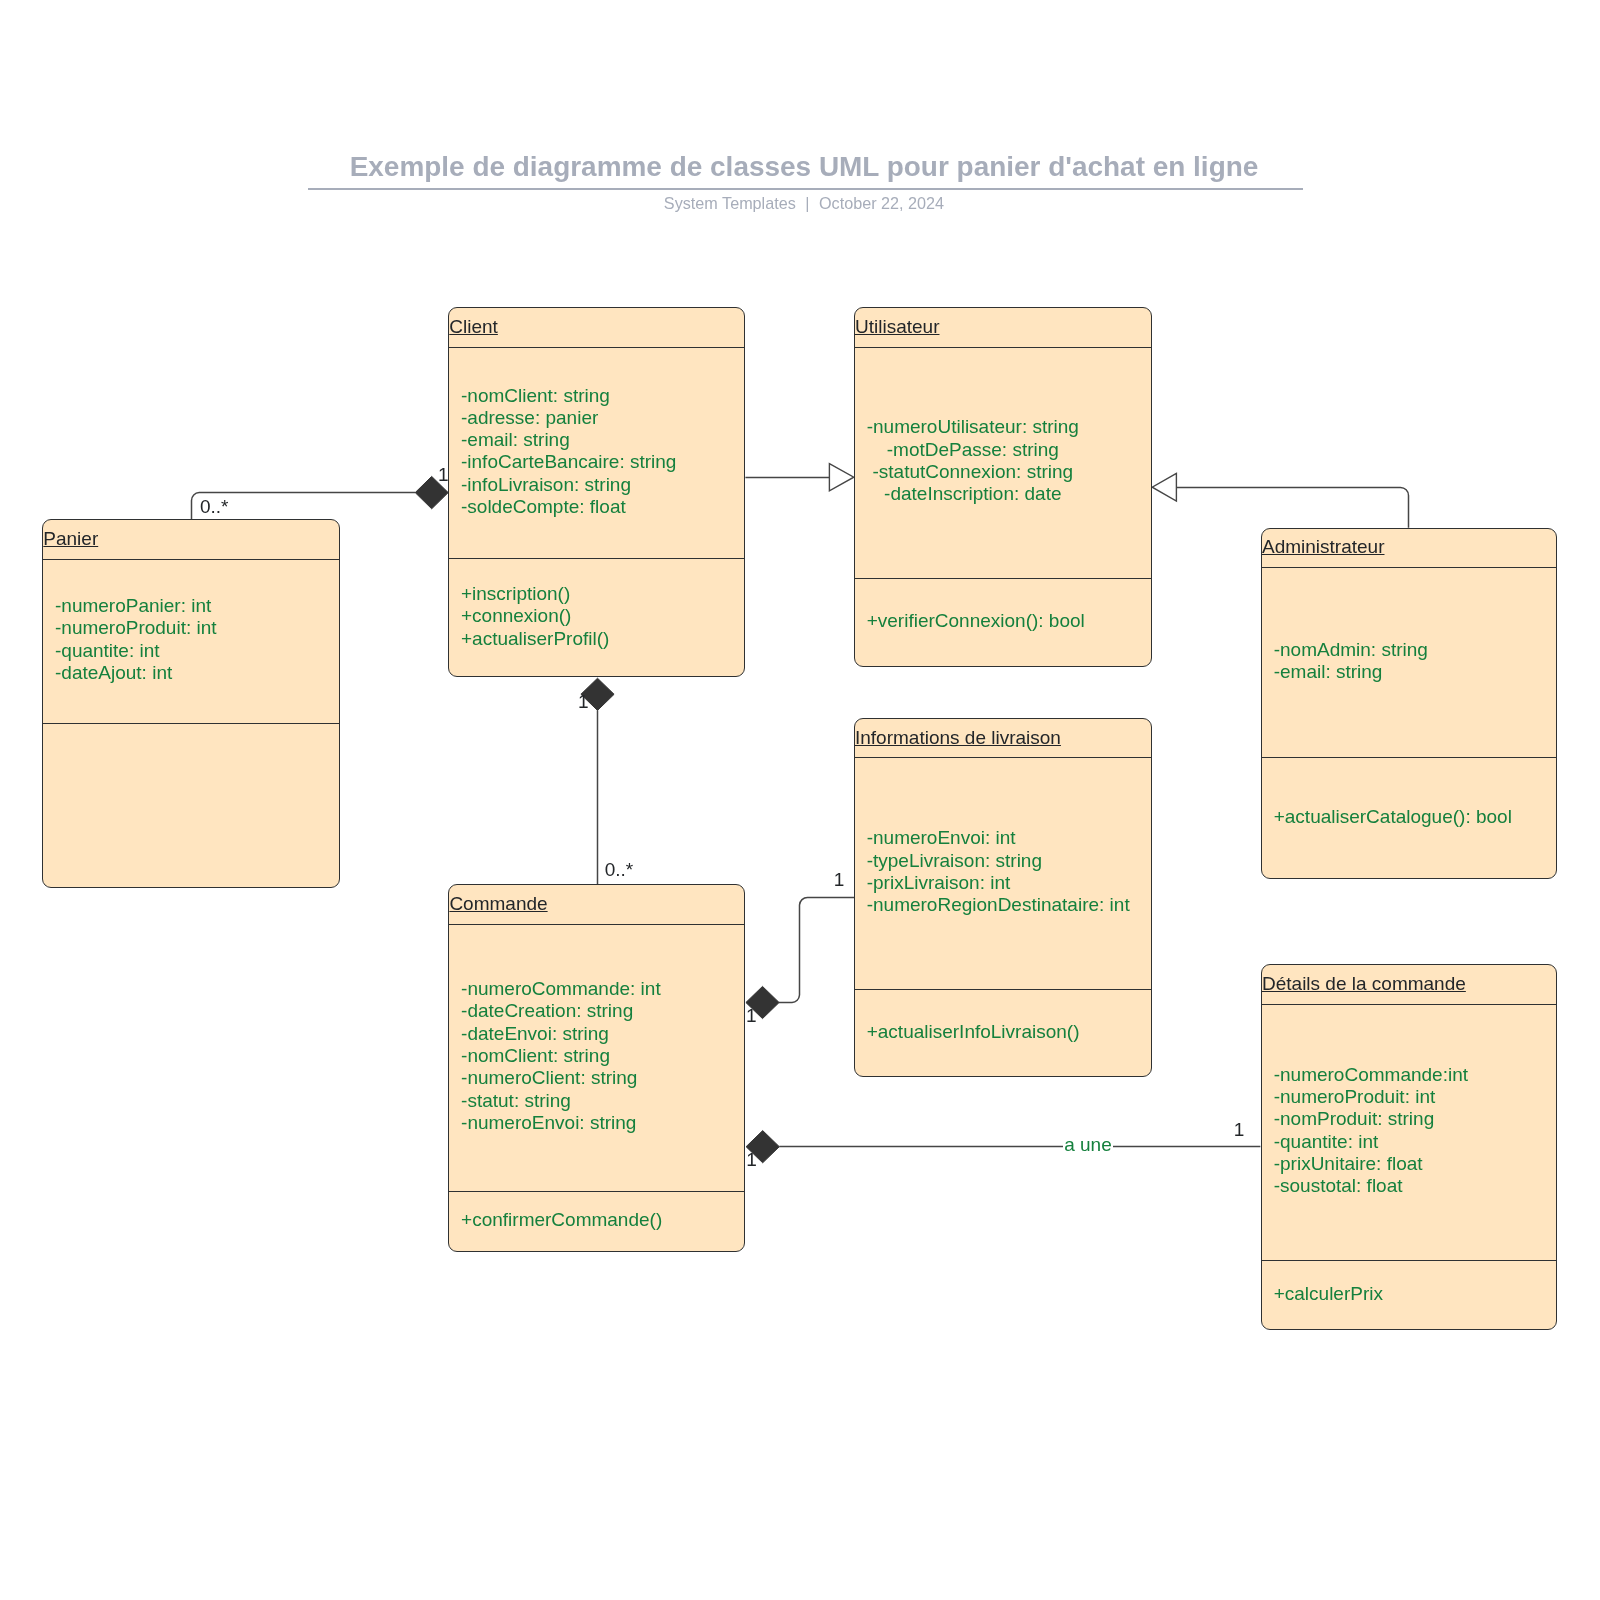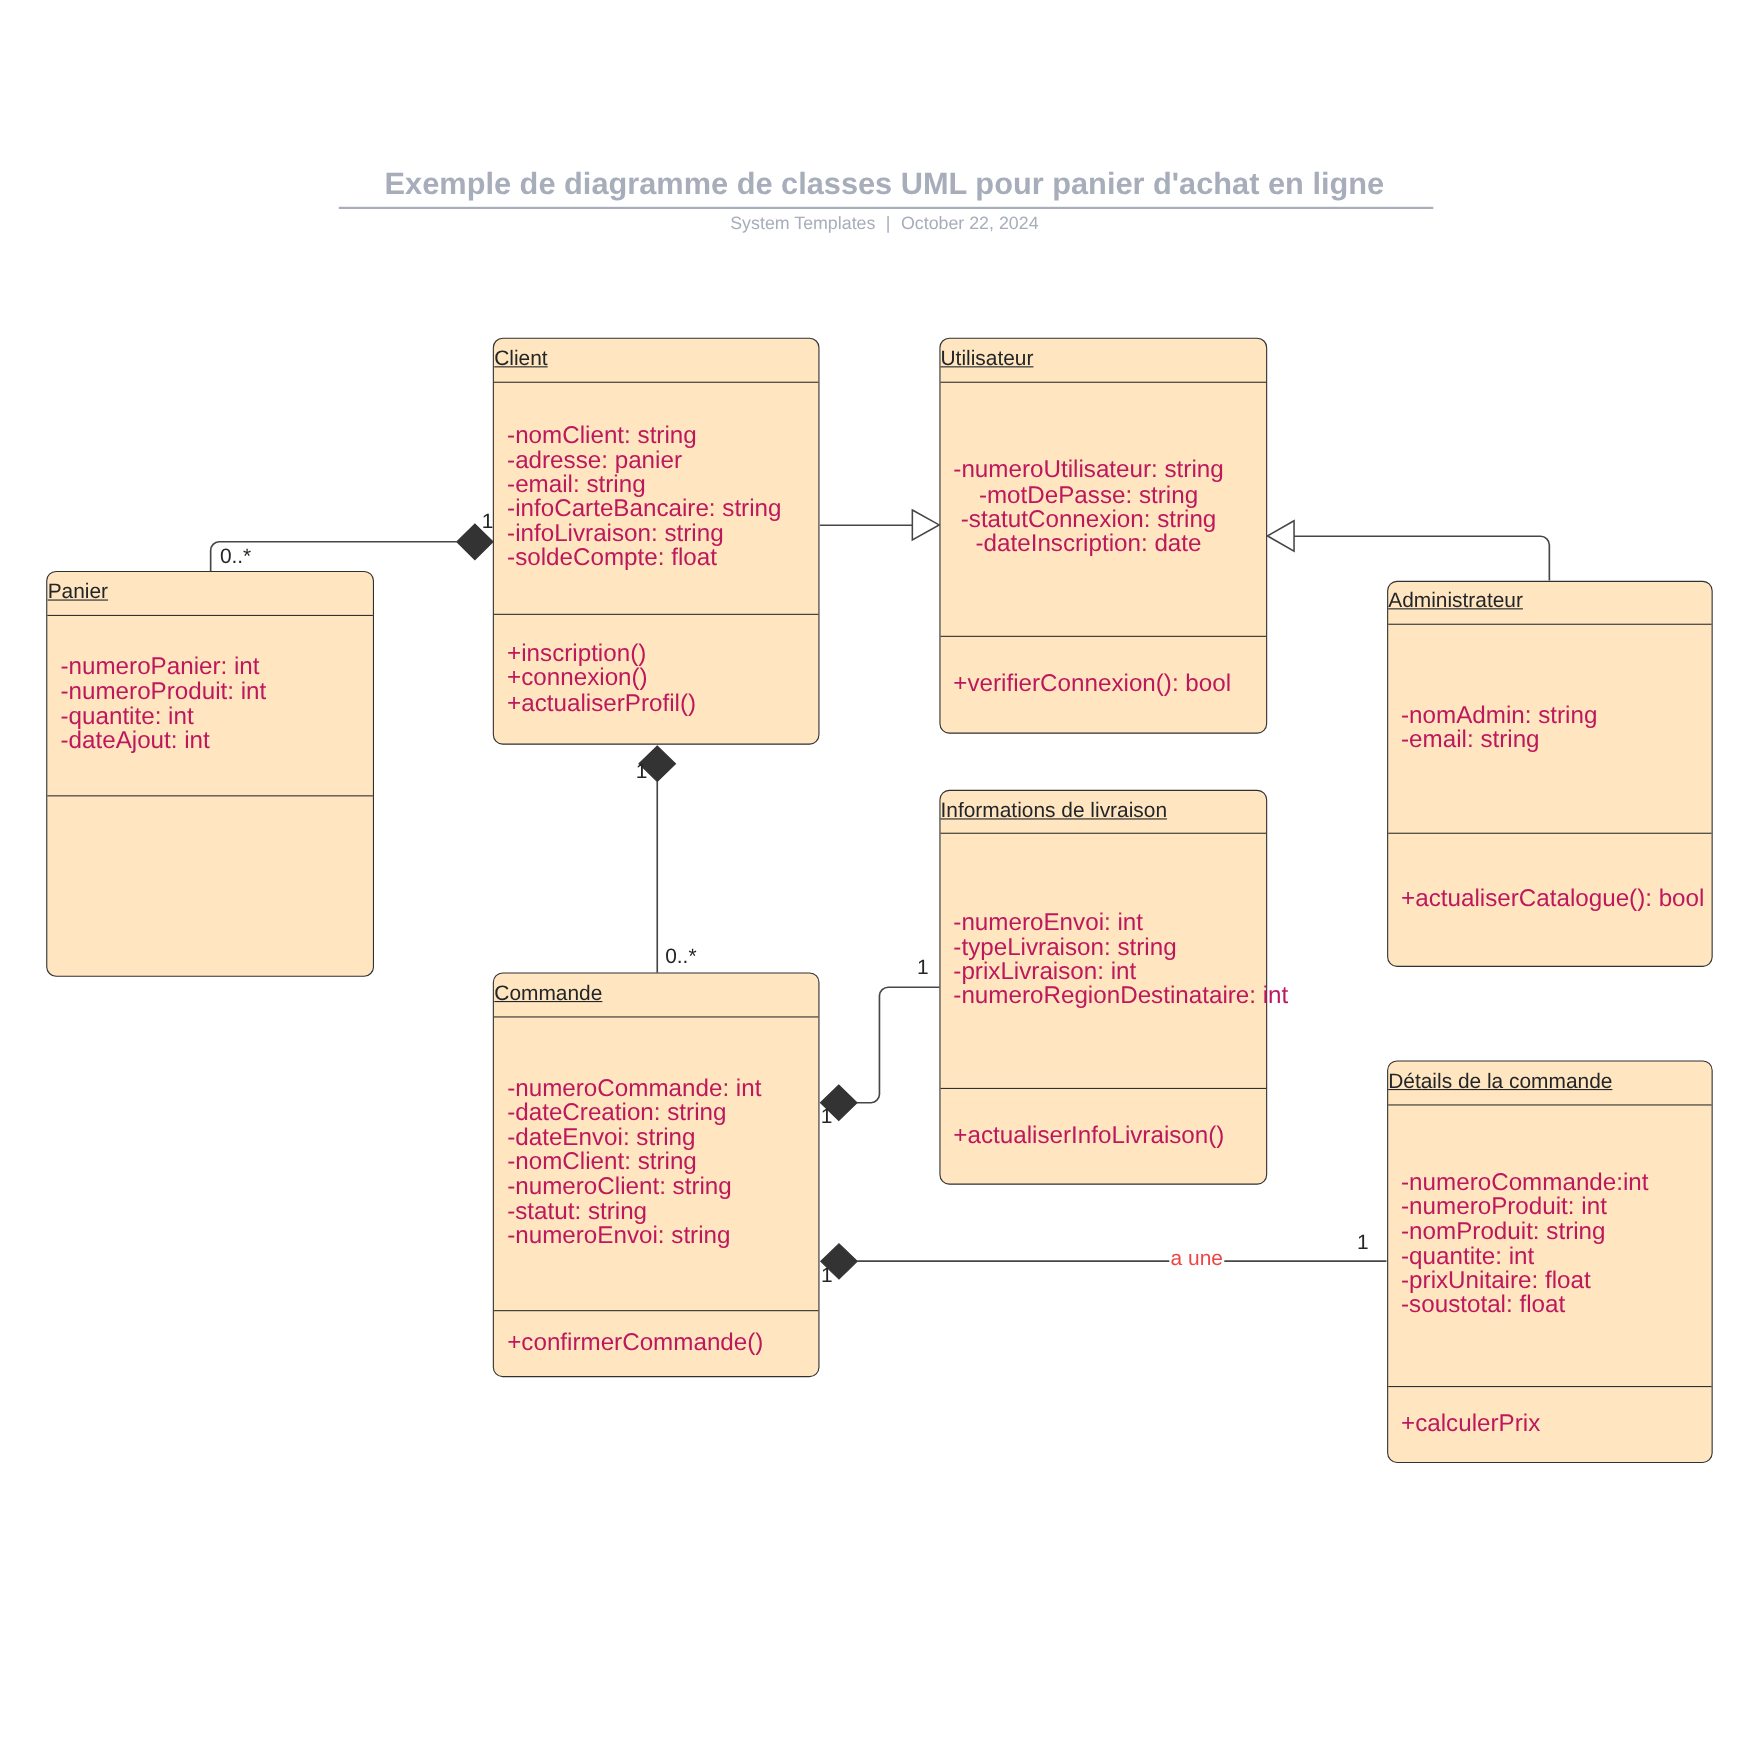--- a/index.html
+++ b/index.html
@@ -18,30 +18,30 @@
   #subtitle{position:absolute;left:-1px;top:192px;width:1610px;text-align:center;
             font-size:16.2px;color:#A7ADBA;line-height:22px;white-space:nowrap;}
   #subtitle .sep{padding:0 9.5px;}
 
   
   .cbox{position:absolute;box-sizing:border-box;background:#FFE5C0;
         border:1.3px solid #2F3132;border-radius:9px;}
   .crow-sep{position:absolute;left:0;width:100%;height:0;border-top:1.3px solid #2F3132;}
   .ctitle{position:absolute;left:0;width:100%;text-align:left;font-size:19px;
           line-height:22.33px;color:#232629;white-space:nowrap;text-decoration:underline;}
-  .cblock{position:absolute;font-size:22px;line-height:22.33px;color:#be185d;white-space:nowrap;}
+  .cblock{position:absolute;font-size:19px;line-height:22.33px;color:#15803d;white-space:nowrap;}
   .cblock div{height:22.33px;}
 
   
   #links{position:absolute;left:0;top:0;}
   .lk{fill:none;stroke:#464646;stroke-width:1.5;}
   .dmd{fill:#333333;stroke:#333333;stroke-width:1;}
   .tri{fill:#FFFFFF;stroke:#464646;stroke-width:1.4;stroke-linejoin:miter;}
   .mlabel{position:absolute;font-size:19px;line-height:19px;color:#232629;white-space:nowrap;}
-  .elabel{position:absolute;font-size:19px;line-height:19px;color:#ef4444;white-space:nowrap;background:#ffffff;padding:0 1.5px;}
+  .elabel{position:absolute;font-size:19px;line-height:19px;color:#15803d;white-space:nowrap;background:#ffffff;padding:0 1.5px;}
 </style>
 </head>
 <body>
 
 <div id="page">
 
   <div id="header">
     <div id="title">Exemple de diagramme de classes UML pour panier d'achat en ligne</div>
     <div id="title-rule"></div>
     <div id="subtitle"><span>System Templates</span><span class="sep">|</span><span>October 22, 2024</span></div>

